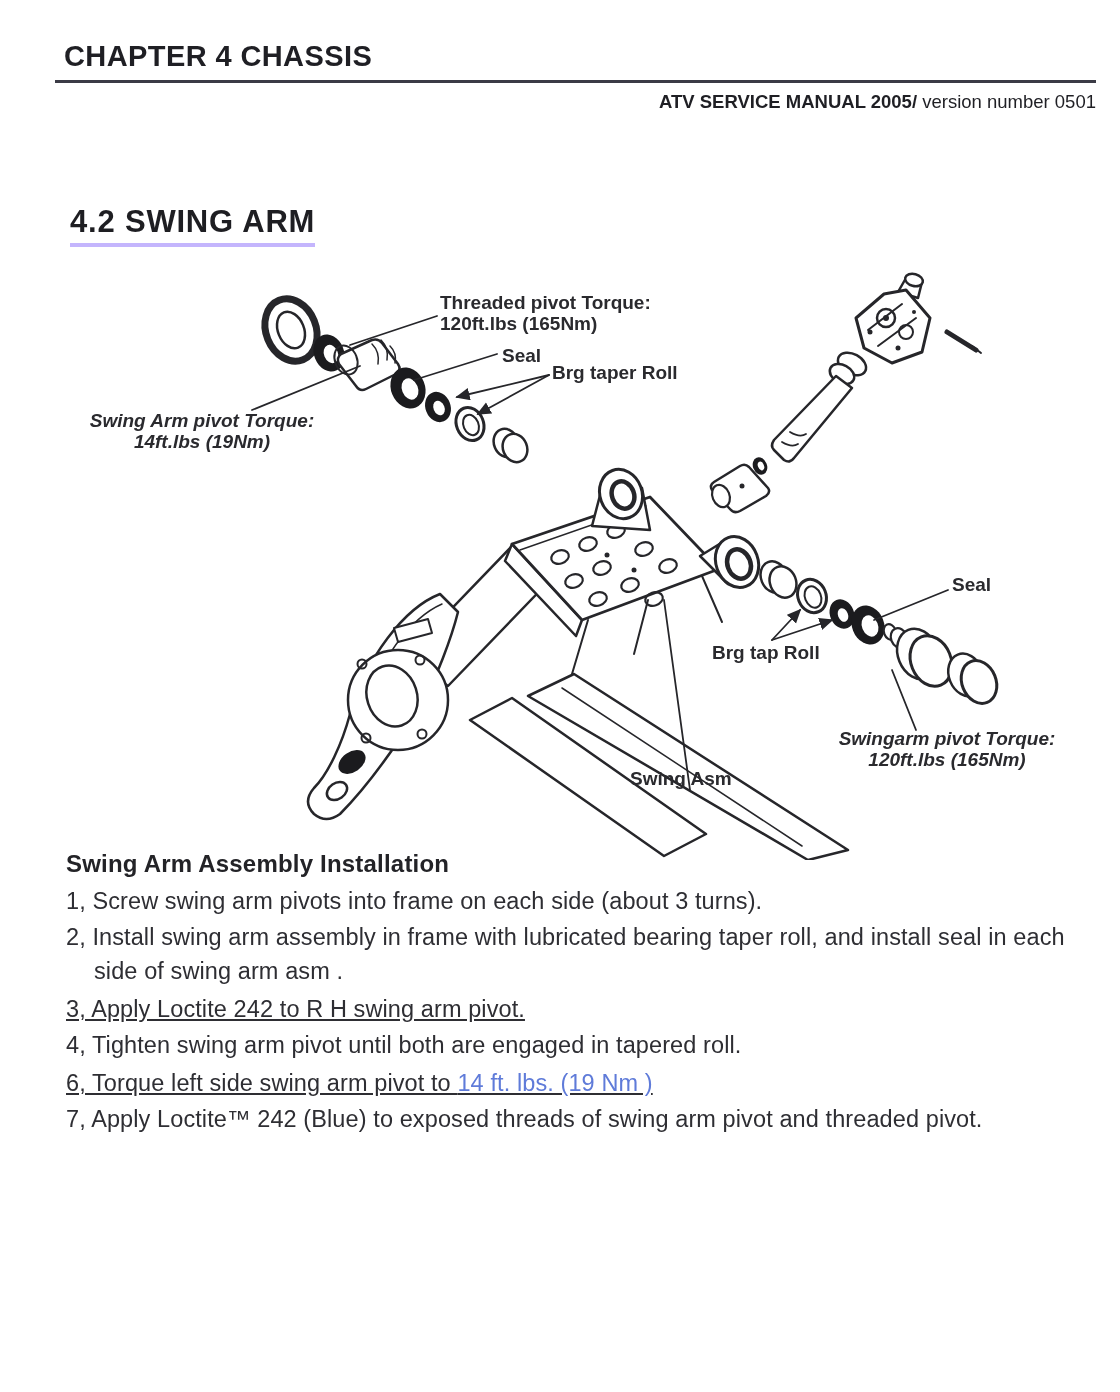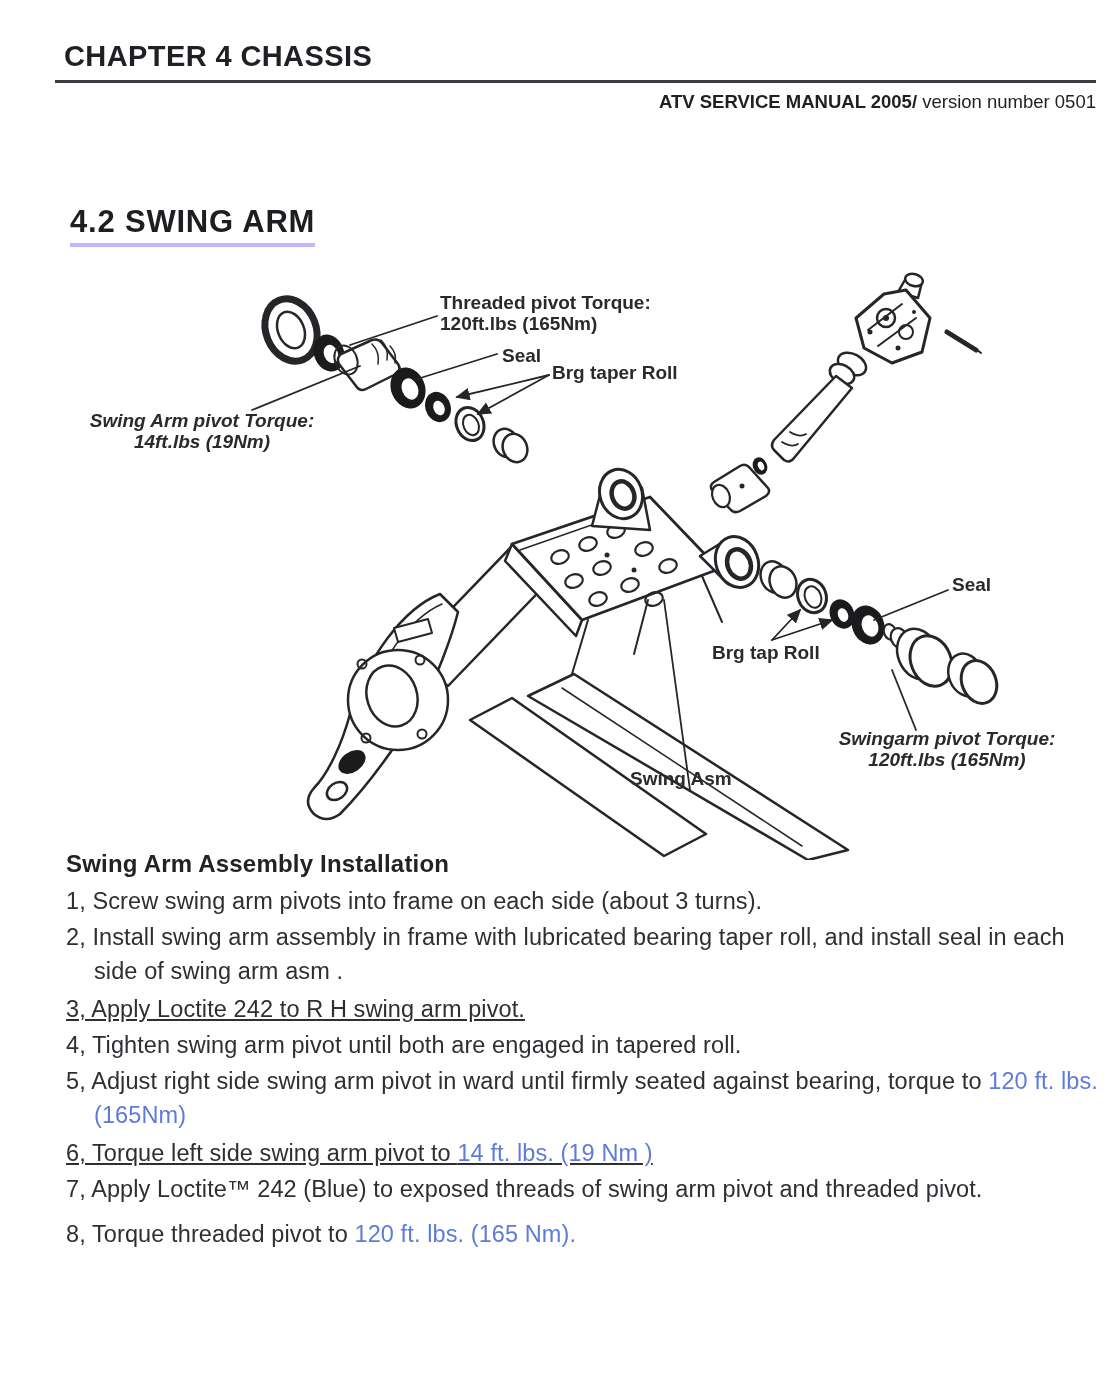--- a/index.html
+++ b/index.html
@@ -216,27 +216,21 @@
     </div>
     <div class="step">
       <span>2, Install swing arm assembly in frame with lubricated bearing taper roll, and install seal in each side of swing arm asm .</span>
     </div>
     <div class="step gap-sm">
       <span>3, Apply Loctite 242 to R H swing arm pivot.</span>
     </div>
     <div class="step">
       <span>4, Tighten swing arm pivot until both are engaged in tapered roll.</span>
     </div>
-    <div class="step">
-      <span>5, Adjust right side swing arm pivot in ward until firmly seated against bearing, torque to </span><span class="blue">120 ft. lbs. (165Nm)</span>
-    </div>
     <div class="step gap-sm">
       <span>6, Torque left side swing arm pivot to </span><span class="blue">14 ft. lbs. (19 Nm )</span>
     </div>
     <div class="step">
       <span>7, Apply Loctite™ 242 (Blue) to exposed threads of swing arm pivot and threaded pivot.</span>
     </div>
-    <div class="step gap-lg">
-      <span>8, Torque threaded pivot to </span><span class="blue">120 ft. lbs. (165 Nm).</span>
-    </div>
   </div>
 
 </div>
 
 </body></html>

